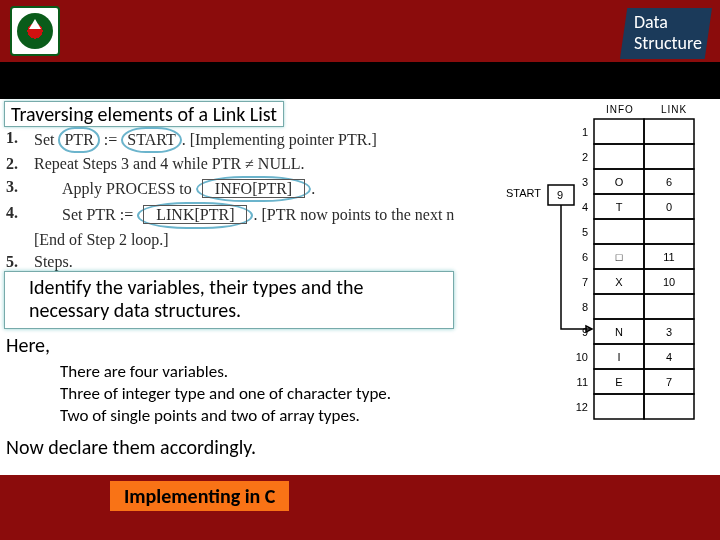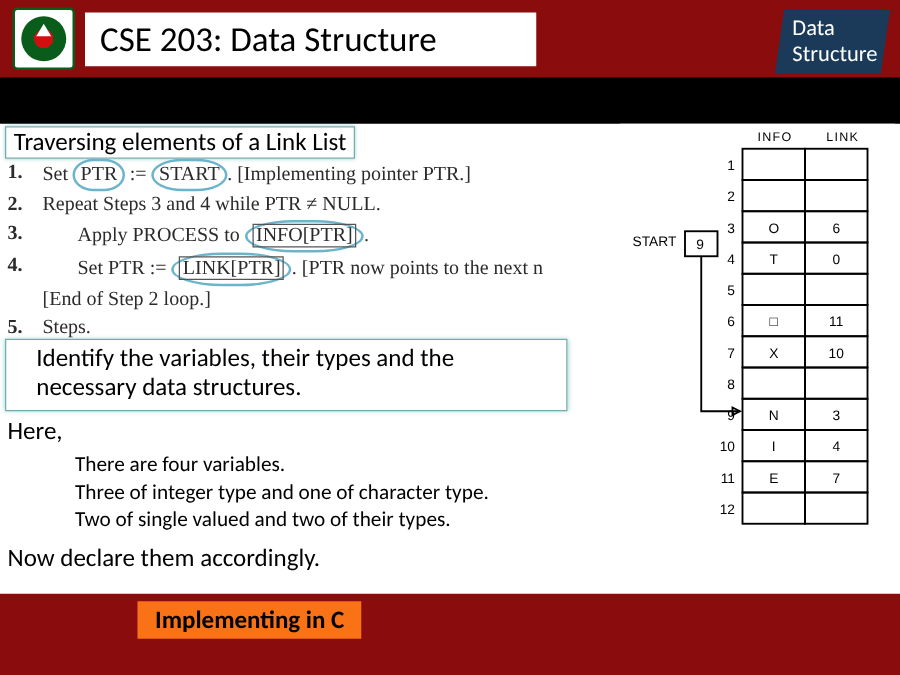--- a/index.html
+++ b/index.html
@@ -87,21 +87,21 @@
   .algo .num { width: 28px; font-weight: bold; }
   .algo .ind { padding-left: 28px; }
   .circ {
     border: 2px solid #6bb4cc;
     border-radius: 50% / 60%;
     padding: 0 4px;
     display: inline-block;
   }
   .sq {
     border: 1px solid #555;
-    padding: 0 2px;
+    padding: 0 12px;
   }
   
   .instruct {
     position: absolute;
     top: 172px; left: 4px;
     width: 450px;
     border: 1px solid #7aa;
     box-shadow: 0 0 4px rgba(0,150,150,.45);
     background: #fff;
     padding: 4px 24px 6px;
@@ -153,21 +153,20 @@
   .diagram .cap { font-size: 10px; letter-spacing: 1px; }
   .diagram line, .diagram rect, .diagram path { stroke: #000; stroke-width: 1.5; fill: none; }
 </style>
 </head>
 <body>
 
 <div class="header">
   <div class="logo">
     <div class="logo-inner"></div>
   </div>
-  <div class="header-title">CSE 203: Data Structure</div>
   <div class="badge">
     <div>Data</div>
     <div>Structure</div>
   </div>
 </div>
 
 <div class="content">
   <div class="section-title">Traversing elements of a Link List</div>
 
   <div class="algo">
@@ -198,21 +197,21 @@
       <span class="num">5.</span>
       <span>Steps.</span>
     </div>
   </div>
 
   <div class="instruct">Identify the variables, their types and the necessary data structures.</div>
   <div class="here">Here,</div>
   <div class="notes">
     <div>There are four variables.</div>
     <div>Three of integer type and one of character type.</div>
-    <div>Two of single valued and two of their types.</div>
+    <div>Two of single points and two of array types.</div>
   </div>
   <div class="declare">Now declare them accordingly.</div>
 
   <div class="diagram">
     <svg viewBox="0 0 220 340">
       <text x="110" y="14" class="cap">INFO</text>
       <text x="165" y="14" class="cap">LINK</text>
 
       <text x="10" y="98">START</text>
       <rect x="52" y="86" width="26" height="20"></rect>

